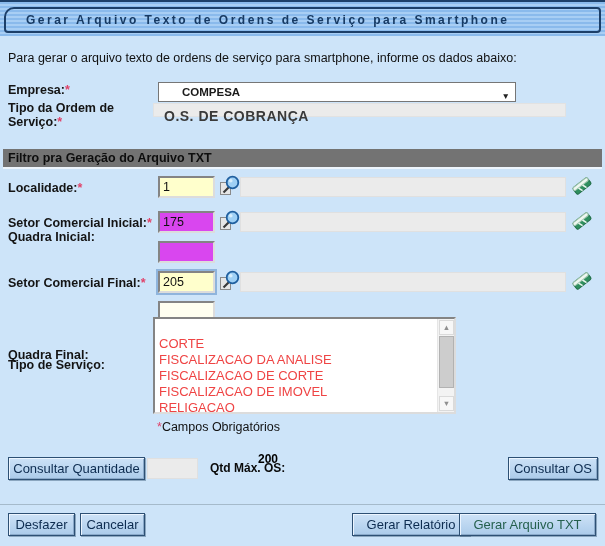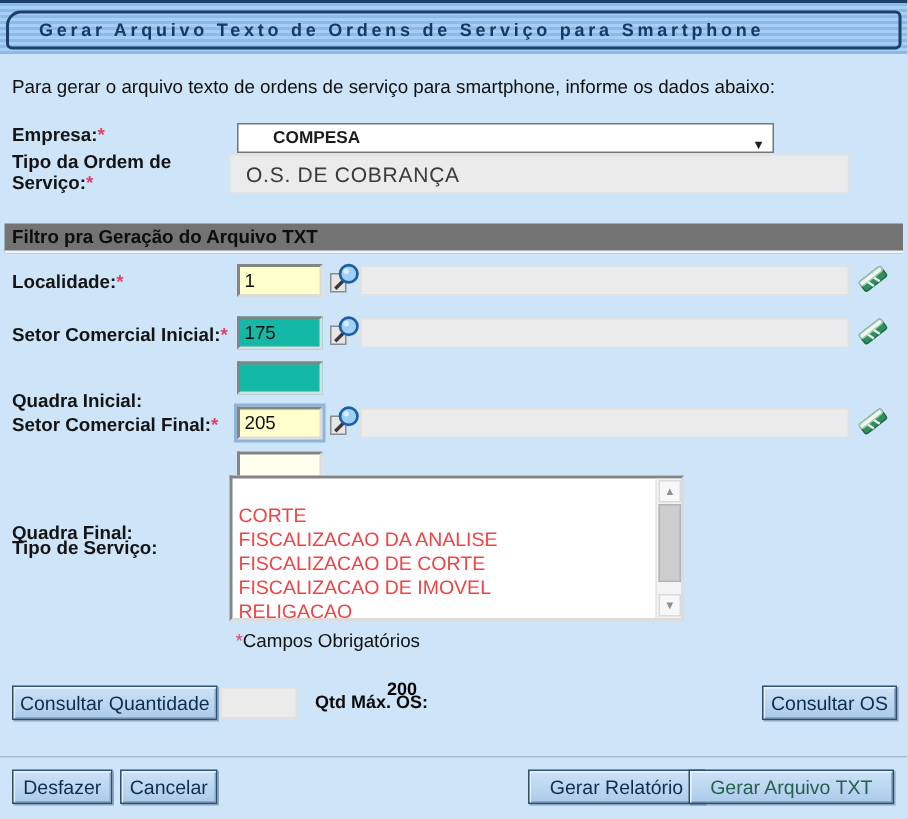--- a/index.html
+++ b/index.html
@@ -28,33 +28,33 @@
 
   
   .lbl { position:absolute; left:8px; font-weight:bold; font-size:12.5px; color:#141414; white-space:nowrap; }
   .lbl.wrap { white-space:normal; width:140px; line-height:14px; }
   .req { color:#e0436a; }
 
   
   .tinput {
     box-sizing:border-box; position:absolute; height:22px; width:57px;
     border:2px solid; border-color:#848484 #dcdcdc #dcdcdc #848484;
-    font:12.5px "Liberation Sans", sans-serif; padding:0 3px; background:#14b8a6; color:#111;
+    font:12.5px "Liberation Sans", sans-serif; padding:0 3px; background:#d946ef; color:#111;
   }
   .yellow { background:#ffffcc; }
   .paleyellow { background:#fffff0; }
   .focused { outline:2px solid #8fb4dc; }
   .ro {
     position:absolute; background:#ebebeb; border:1px solid #e0e0e0;
     height:20px; box-sizing:border-box;
   }
   .ro-big {
-    position:absolute; left:153px; top:103px; width:413px; height:26px;
+    position:absolute; left:153px; top:103px; width:413px; height:14px;
     background:#ebebeb; border:1px solid #e2e2e2; box-sizing:border-box;
-    font-size:14px; color:#3a3a3a; line-height:24px; padding-left:10px; letter-spacing:0.5px;
+    font-size:14px; color:#3a3a3a; line-height:24px; padding-left:10px; letter-spacing:0.5px;font-weight:bold;
   }
   .sel {
     position:absolute; left:158px; top:82px; width:358px; height:20px; box-sizing:border-box;
     background:#fff; border:1px solid #767676; font-size:11.5px; font-weight:bold;
     line-height:18px; padding-left:23px; color:#1a1a1a; cursor:pointer;
   }
   .sel .arrow { position:absolute; right:5px; top:4px; font-size:8.5px; color:#222; font-weight:normal; }
 
   
   .section-bar {
@@ -159,21 +159,21 @@
     <span><svg width="22" height="22" viewBox="0 0 22 22">
           <g transform="rotate(-38 11 11)">
             <rect x="2" y="7" width="18" height="8" rx="1.5" fill="#2f8f5f" stroke="#1e6b45"></rect>
             <rect x="2" y="7" width="18" height="3.5" rx="1.5" fill="#eef7f0" stroke="#9ec4ad"></rect>
             <line x1="7" y1="10.5" x2="8.6" y2="15" stroke="#e8f4ec" stroke-width="1.6"></line>
             <line x1="12" y1="10.5" x2="13.6" y2="15" stroke="#e8f4ec" stroke-width="1.6"></line>
           </g>
         </svg></span>
   </button>
 
-  <div class="lbl" style="top:260px;">Quadra Inicial:</div>
+  <div class="lbl" style="top:230px;">Quadra Inicial:</div>
   <input class="tinput" style="left: 158px; top: 241px;" value="">
 
   <div class="lbl" style="top:276px;"><span>Setor Comercial Final:</span><span class="req">*</span></div>
   <input class="tinput yellow focused" style="left: 158px; top: 271px;" value="205">
   <button class="icon-btn" style="left:219px; top:270px;">
     <span><svg width="22" height="22" viewBox="0 0 22 22">
           <rect x="1.5" y="7.5" width="10" height="12" fill="#e6e6e6" stroke="#8a8a8a"></rect>
           <line x1="4.5" y1="17.5" x2="10" y2="12" stroke="#3a3a3a" stroke-width="2.2"></line>
           <circle cx="13.5" cy="7.5" r="5.8" fill="#9fd0f5" stroke="#1f5f9f" stroke-width="1.8"></circle>
           <circle cx="11.8" cy="5.8" r="1.8" fill="#d8eefc"></circle>

